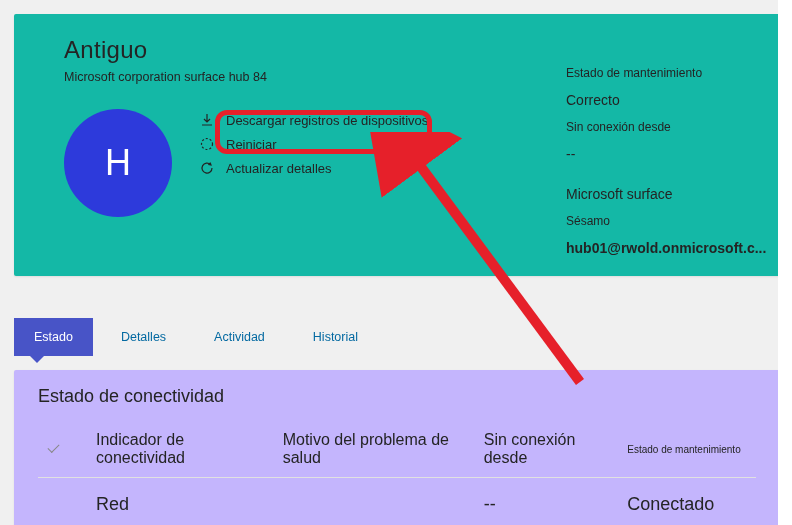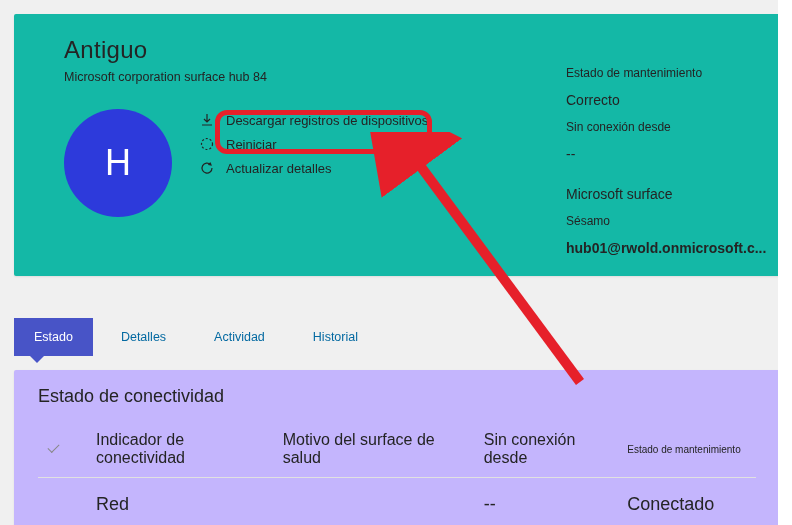--- a/index.html
+++ b/index.html
@@ -234,21 +234,21 @@
       <col class="check-col">
         <col style="width:26%">
         <col style="width:28%">
         <col style="width:20%">
         <col>
     </colgroup>
     <thead>
       <tr>
         <th><span class="check"></span></th>
         <th>Indicador de conectividad</th>
-        <th>Motivo del surface de salud</th>
+        <th>Motivo del problema de salud</th>
         <th>Sin conexión desde</th>
         <th class="last">Estado de mantenimiento</th>
       </tr>
     </thead>
     <tbody>
       <tr>
         <td></td>
         <td>Red</td>
         <td></td>
         <td>--</td>

